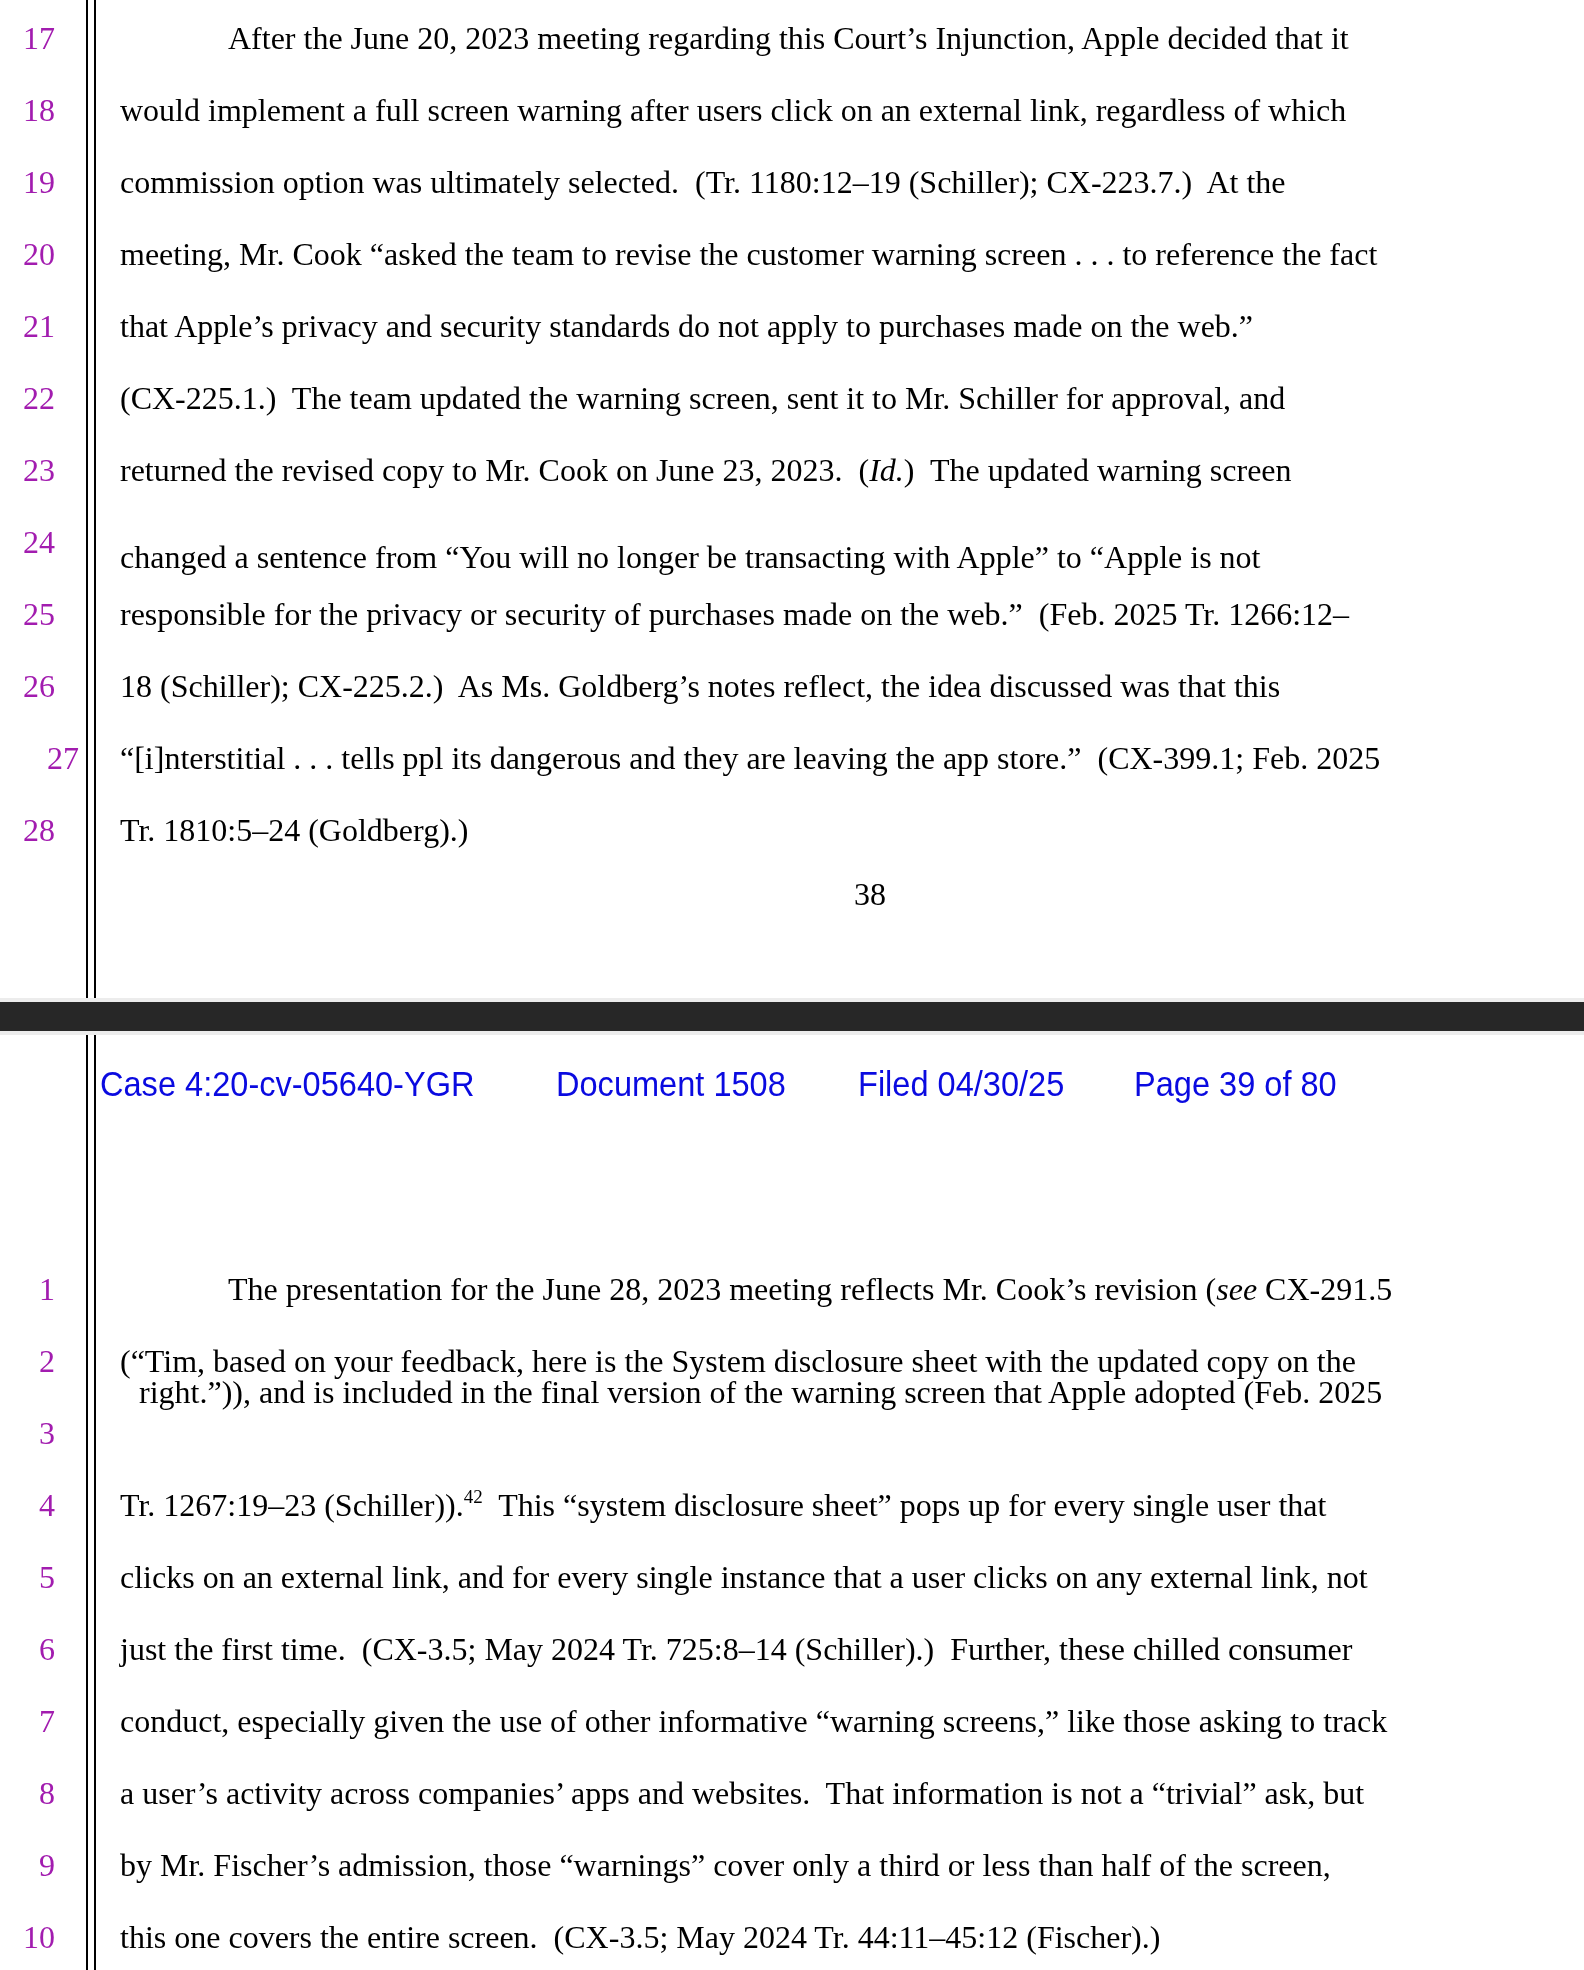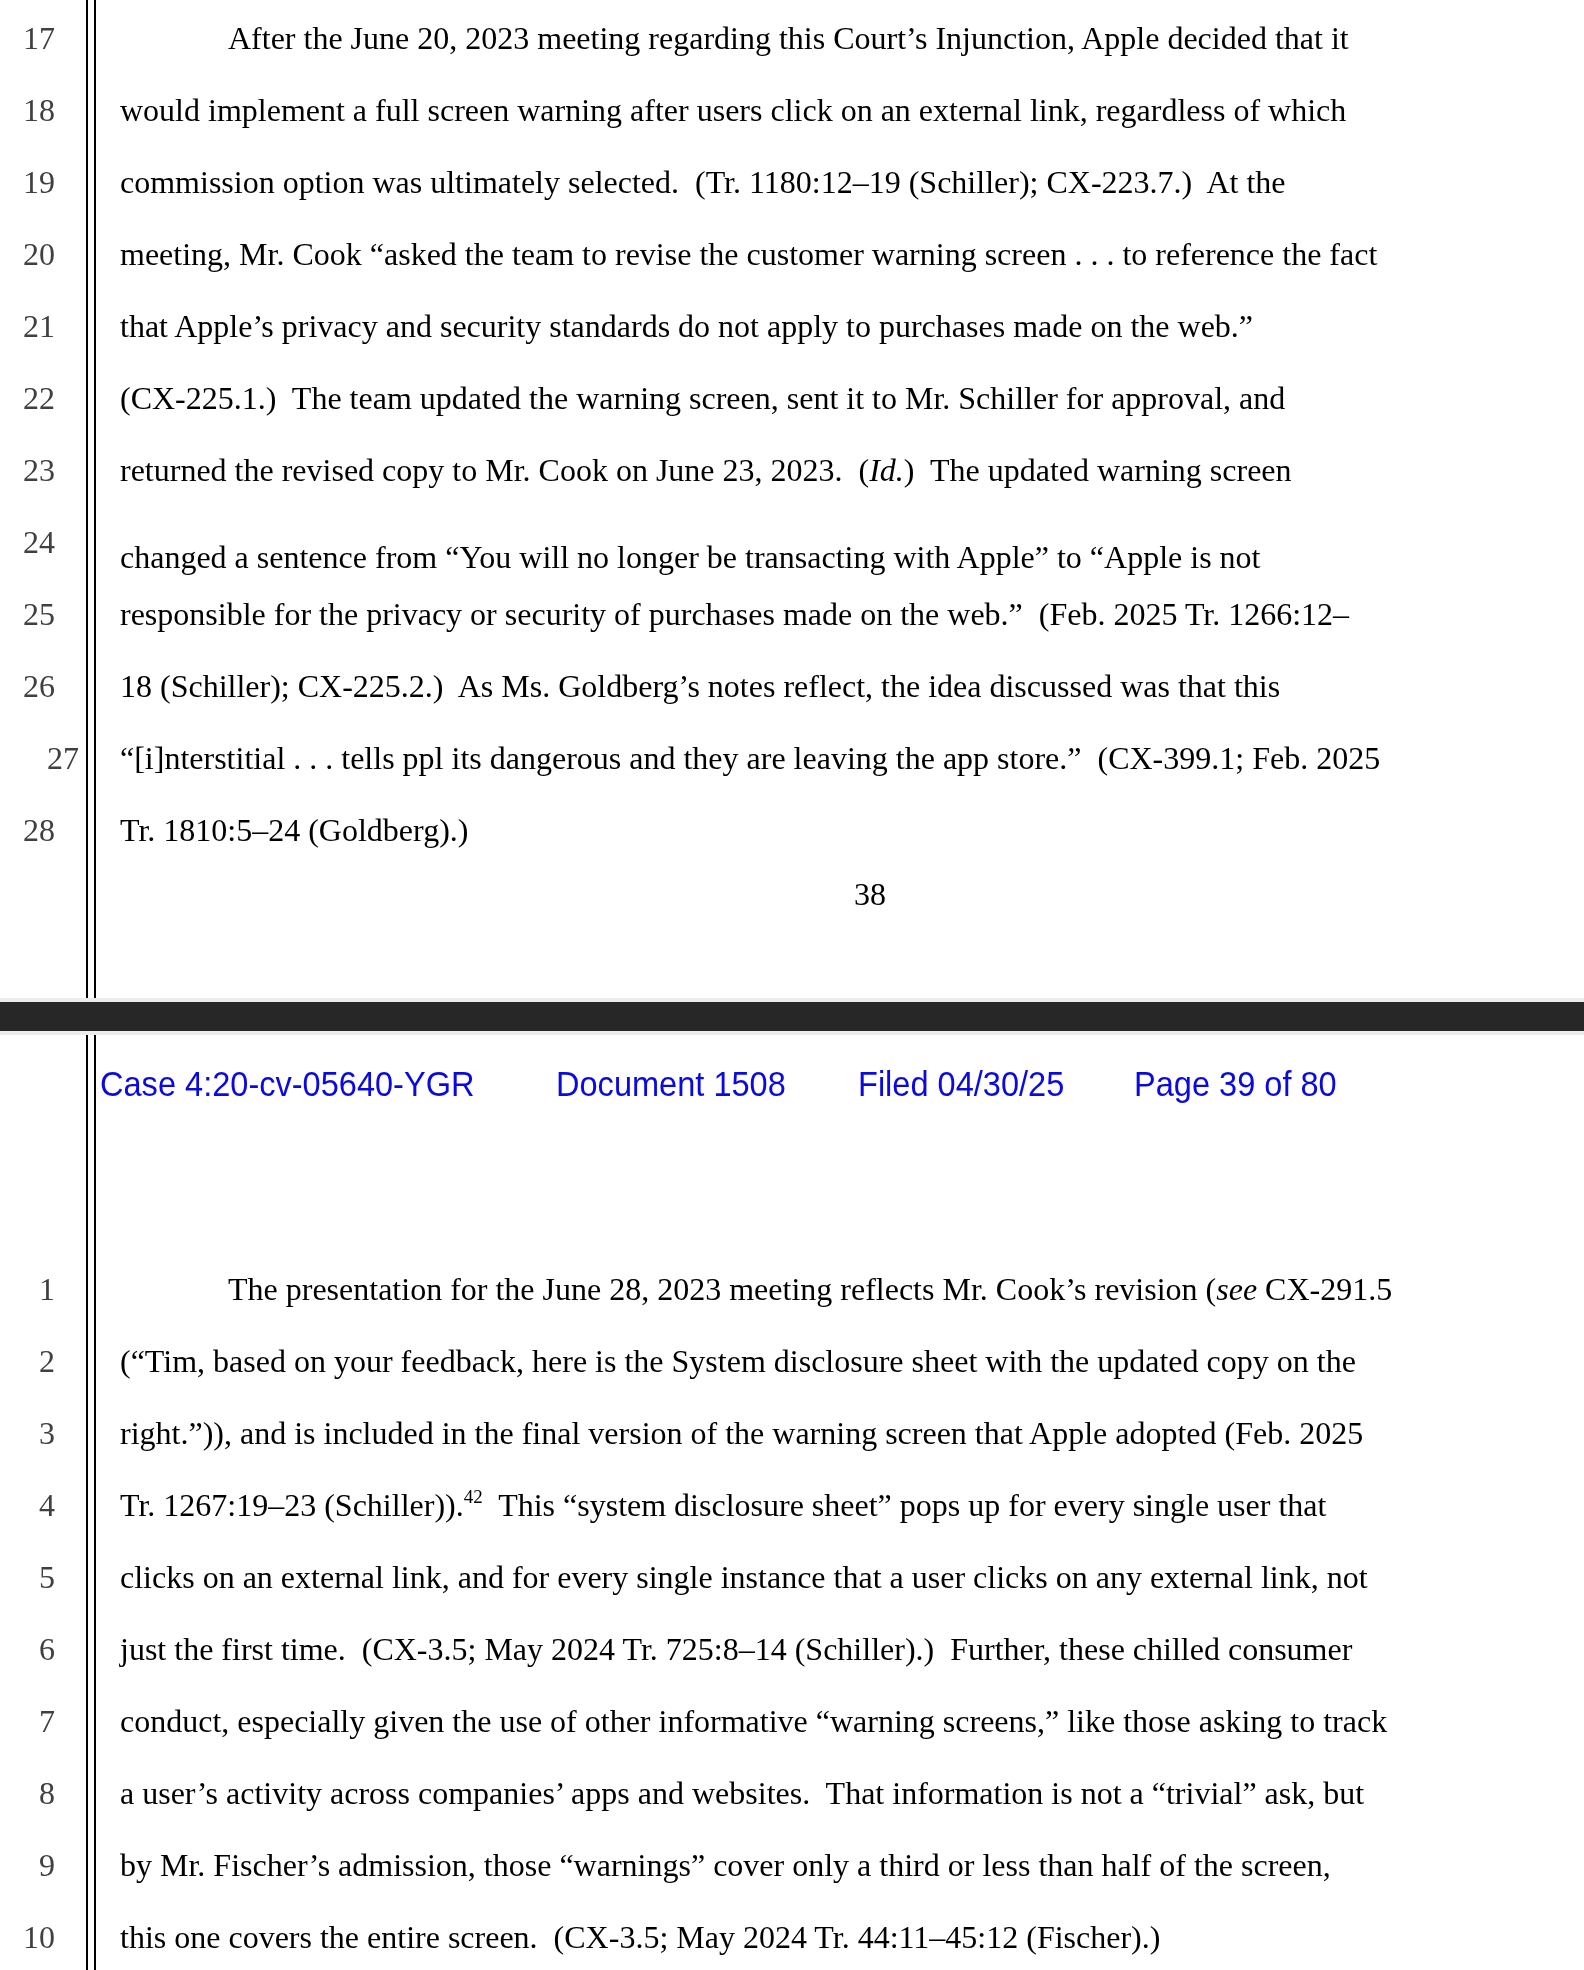--- a/index.html
+++ b/index.html
@@ -1,21 +1,21 @@
 <!DOCTYPE html>
 <html><head>
 <meta charset="utf-8">
 <style>
   html, body { margin: 0; padding: 0; background: #ffffff; }
   body { width: 1584px; height: 1970px; position: relative; overflow: hidden; }
   .rule { position: absolute; width: 2px; background: #000; }
   .lnum {
     position: absolute; left: 0; width: 55px; text-align: right;
     font-family: "Liberation Serif", "DejaVu Serif", serif;
-    font-size: 32px; line-height: 40px; color: #404040; white-space: nowrap;
+    font-size: 32px; line-height: 40px; color: #a21caf; white-space: nowrap;
   }
   .tline {
     position: absolute; left: 120px;
     font-family: "Liberation Serif", "DejaVu Serif", serif;
     font-size: 32px; line-height: 40px; color: #000; white-space: pre;
   }
   .tline.indent { left: 228px; }
   .tline i { font-style: italic; }
   .tline sup { font-size: 19px; vertical-align: 0; position: relative; top: -13px; }
   .pagenum {
@@ -86,21 +86,21 @@
     <div class="lnum" style="top: 1413px;">3</div>
     <div class="lnum" style="top: 1485px;">4</div>
     <div class="lnum" style="top: 1557px;">5</div>
     <div class="lnum" style="top: 1629px;">6</div>
     <div class="lnum" style="top: 1701px;">7</div>
     <div class="lnum" style="top: 1773px;">8</div>
     <div class="lnum" style="top: 1845px;">9</div>
     <div class="lnum" style="top: 1917px;">10</div>
     <div class="tline indent" style="top: 1269px;"><span>The presentation for the June 28, 2023 meeting reflects Mr. Cook’s revision (</span><i>see</i><span> CX-291.5</span></div>
     <div class="tline" style="top: 1341px;"><span>(“Tim, based on your feedback, here is the System disclosure sheet with the updated copy on the</span></div>
-    <div class="tline" style="top: 1413px;"><span>right.”)), and is included in the final version of the warning screen that Apple adopted (Feb. 2025</span></div>
+    <div class="tline" style="top: 1372px; margin-left: 19px;"><span>right.”)), and is included in the final version of the warning screen that Apple adopted (Feb. 2025</span></div>
     <div class="tline" style="top: 1485px;"><span>Tr. 1267:19–23 (Schiller)).</span><sup>42</sup><span>  This “system disclosure sheet” pops up for every single user that</span></div>
     <div class="tline" style="top: 1557px;"><span>clicks on an external link, and for every single instance that a user clicks on any external link, not</span></div>
     <div class="tline" style="top: 1629px;"><span>just the first time.  (CX-3.5; May 2024 Tr. 725:8–14 (Schiller).)  Further, these chilled consumer</span></div>
     <div class="tline" style="top: 1701px;"><span>conduct, especially given the use of other informative “warning screens,” like those asking to track</span></div>
     <div class="tline" style="top: 1773px;"><span>a user’s activity across companies’ apps and websites.  That information is not a “trivial” ask, but</span></div>
     <div class="tline" style="top: 1845px;"><span>by Mr. Fischer’s admission, those “warnings” cover only a third or less than half of the screen,</span></div>
     <div class="tline" style="top: 1917px;"><span>this one covers the entire screen.  (CX-3.5; May 2024 Tr. 44:11–45:12 (Fischer).)</span></div>
   </div>
 
 </body></html>

